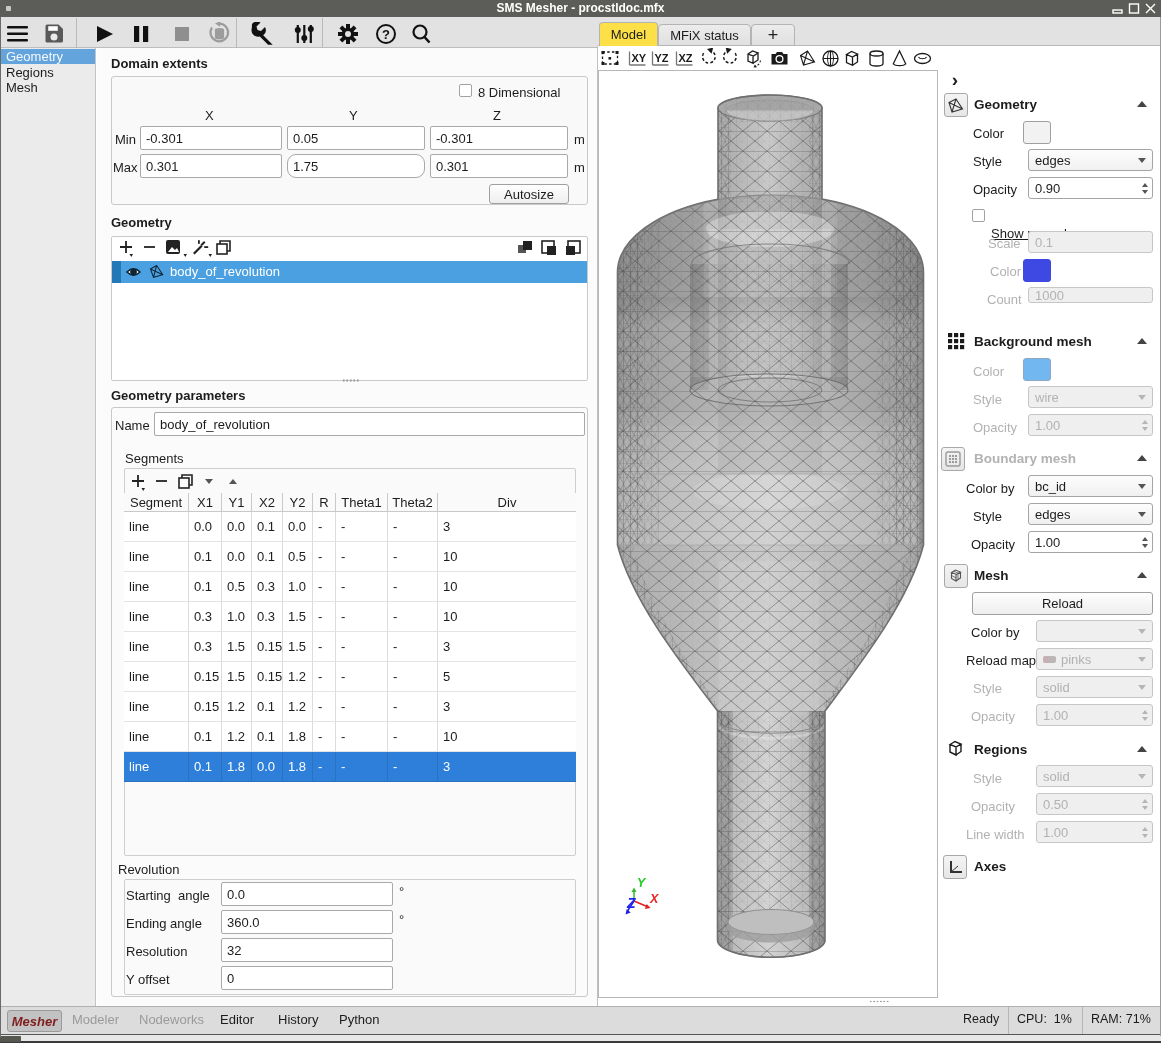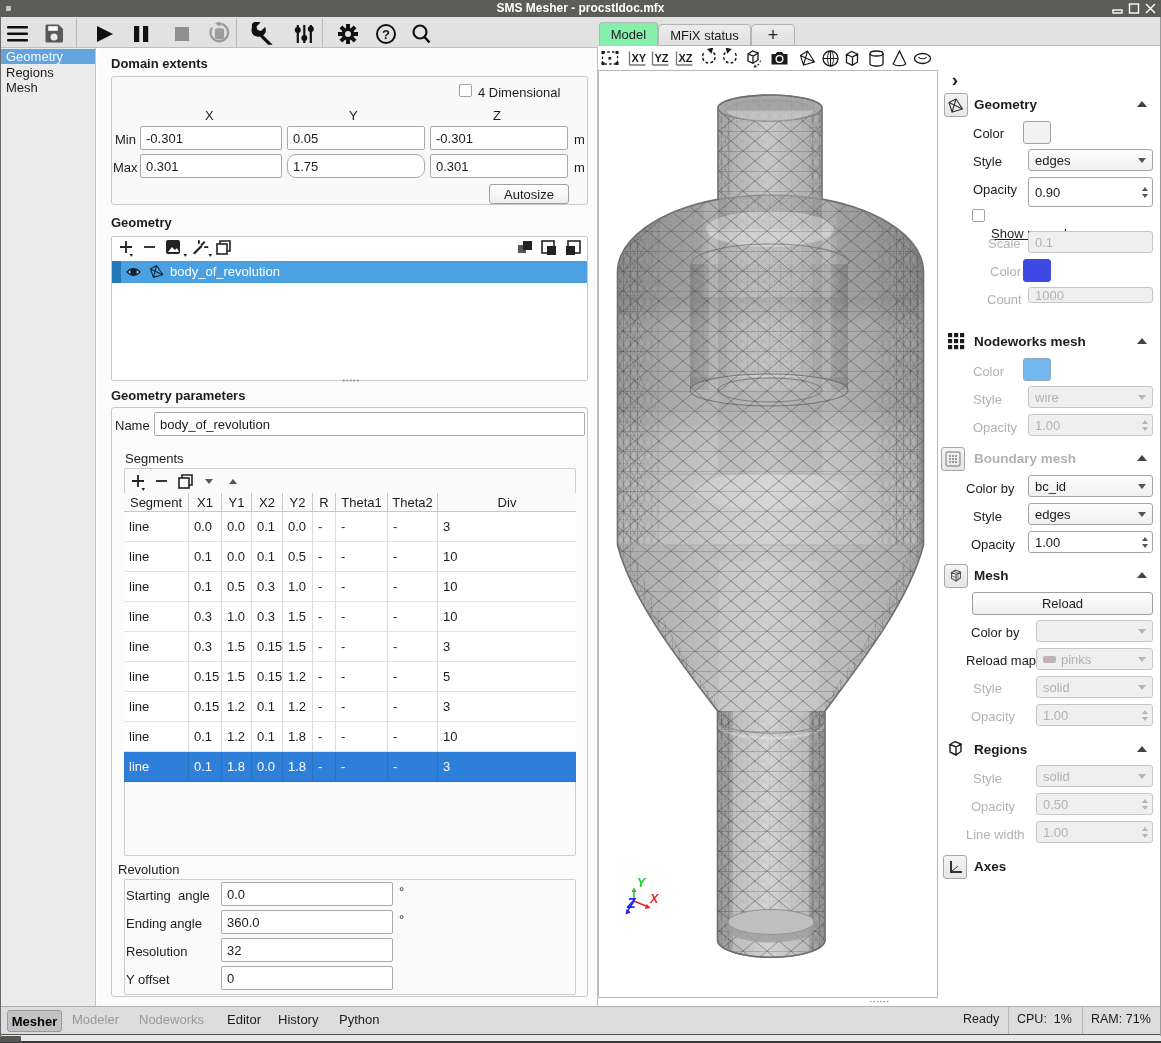--- a/index.html
+++ b/index.html
@@ -113,42 +113,42 @@
 
 <div class="abs" style="left:0;top:48px;width:96px;height:958px;background:#ebebeb;border-right:1px solid #c4c4c4;"></div>
 <div class="abs" style="left:1px;top:49px;width:94px;height:15px;background:#63a4dc;color:#f4f8fb;padding-left:5px;line-height:15px;">Geometry</div>
 <div class="abs" style="left:6px;top:65px;line-height:15px;">Regions</div>
 <div class="abs" style="left:6px;top:80px;line-height:15px;">Mesh</div>
 
 <div class="abs" style="left:97px;top:48px;width:500px;height:958px;background:#fbfbfb;"></div>
 <div class="abs" style="left:597px;top:46px;width:1px;height:960px;background:#c0c0c0;"></div>
 
 <div class="abs" style="left:0;top:1006px;width:1161px;height:29px;background:#dcdcdc;border-top:1px solid #b0b0b0;border-bottom:1px solid #555;"></div>
-<div class="abs" style="left:7px;top:1010px;width:55px;height:22px;background:#c2c2c2;border:1px solid #9a9a9a;border-radius:3px;color:#000000;font-weight:bold;display:flex;align-items:center;justify-content:center;">Mesher</div>
+<div class="abs" style="left:7px;top:1010px;width:55px;height:22px;background:#c2c2c2;border:1px solid #9a9a9a;border-radius:3px;color:#7f1d1d;font-weight:bold;display:flex;align-items:center;justify-content:center;font-style:italic;">Mesher</div>
 <div class="abs" style="left:72px;top:1012px;color:#9a9a9a;">Modeler</div>
 <div class="abs" style="left:139px;top:1012px;color:#9a9a9a;">Nodeworks</div>
-<div class="abs" style="left:227px;top:1012px;">Editor</div>
+<div class="abs" style="left:220px;top:1012px;">Editor</div>
 <div class="abs" style="left:278px;top:1012px;">History</div>
 <div class="abs" style="left:339px;top:1012px;">Python</div>
 <div class="abs" style="left:963px;top:1012px;font-size:12.5px;">Ready</div>
 <div class="abs" style="left:1008px;top:1007px;width:1px;height:27px;background:#b6b6b6;"></div>
 <div class="abs" style="left:1017px;top:1012px;font-size:12.5px;">CPU:&nbsp; 1%</div>
 <div class="abs" style="left:1082px;top:1007px;width:1px;height:27px;background:#b6b6b6;"></div>
 <div class="abs" style="left:1091px;top:1012px;font-size:12.5px;">RAM: 71%</div>
 
 <div class="abs" style="left:0;top:1035px;width:1161px;height:8px;background:#e8e8e8;border-bottom:2px solid #3a3a3a;"></div>
 <div class="abs" style="left:0;top:1036px;width:21px;height:6px;background:#575752;border-radius:1px;"></div>
 
 <div class="abs" style="left:0;top:17px;width:1px;height:1019px;background:#6a6a6a;"></div>
 <div class="abs" style="left:1160px;top:17px;width:1px;height:1019px;background:#9a9a9a;"></div>
 
 <div class="abs b" style="left:111px;top:56px;font-size:13px;">Domain extents</div>
 <div class="gbox" style="left:111px;top:76px;width:477px;height:129px;"></div>
 <div class="cb" style="left:459px;top:84px;"></div>
-<div class="lbl" style="left:478px;top:85px;">4 Dimensional</div>
+<div class="lbl" style="left:478px;top:85px;">8 Dimensional</div>
 <div class="lbl" style="left:205px;top:108px;">X</div>
 <div class="lbl" style="left:349px;top:108px;">Y</div>
 <div class="lbl" style="left:493px;top:108px;">Z</div>
 <div class="lbl" style="left:115px;top:132px;">Min</div>
 <div class="input" style="left:140px;top:126px;width:142px;">-0.301</div>
 <div class="input" style="left:287px;top:126px;width:138px;">0.05</div>
 <div class="input" style="left:430px;top:126px;width:138px;">-0.301</div>
 <div class="lbl" style="left:574px;top:132px;">m</div>
 <div class="lbl" style="left:113px;top:160px;">Max</div>
 <div class="input" style="left:140px;top:154px;width:142px;">0.301</div>
@@ -358,21 +358,21 @@
 <div class="lbl" style="left:126px;top:944px;">Resolution</div>
 <div class="input" style="left:221px;top:938px;width:172px;">32</div>
 <div class="lbl" style="left:126px;top:972px;">Y offset</div>
 <div class="input" style="left:221px;top:966px;width:172px;">0</div>
 
 <div class="abs" style="left:598px;top:46px;width:562px;height:960px;background:#fff;"></div>
 
 <div class="abs" style="left:598px;top:45px;width:562px;height:1px;background:#b9b9b9;"></div>
 <div class="abs" style="left:658px;top:24px;width:93px;height:22px;background:linear-gradient(#ececec,#e0e0e0);border:1px solid #b4b4b4;border-radius:4px 4px 0 0;display:flex;align-items:center;justify-content:center;">MFiX status</div>
 <div class="abs" style="left:751px;top:24px;width:44px;height:22px;background:linear-gradient(#ececec,#e0e0e0);border:1px solid #b4b4b4;border-radius:4px 4px 0 0;display:flex;align-items:center;justify-content:center;font-size:18px;color:#222;">+</div>
-<div class="abs" style="left:599px;top:22px;width:59px;height:24px;background:#86efac;border:1px solid #b4b4b4;border-bottom:none;border-radius:4px 4px 0 0;display:flex;align-items:center;justify-content:center;">Model</div>
+<div class="abs" style="left:599px;top:22px;width:59px;height:24px;background:#fde047;border:1px solid #b4b4b4;border-bottom:none;border-radius:4px 4px 0 0;display:flex;align-items:center;justify-content:center;">Model</div>
 
 <svg class="abs" style="left:600px;top:48px;" width="340" height="21" viewBox="0 0 340 21">
   <g stroke="#1a1a1a" fill="none" stroke-width="1.3">
 
     <g>
       <rect x="2.5" y="4" width="15" height="12" stroke-dasharray="2.5 2.2"></rect>
       <rect x="1.5" y="3" width="3" height="3" fill="#1a1a1a" stroke="none"></rect>
         <rect x="15.5" y="3" width="3" height="3" fill="#1a1a1a" stroke="none"></rect>
       <rect x="1.5" y="14" width="3" height="3" fill="#1a1a1a" stroke="none"></rect>
         <rect x="15.5" y="14" width="3" height="3" fill="#1a1a1a" stroke="none"></rect>
@@ -600,21 +600,21 @@
       <path d="M8 1 L14.5 11 L4 14 L1 4.5 Z M8 1 L4 14 M1 4.5 L14.5 11" stroke="#333" fill="none" stroke-width="1.1"></path>
     </svg>
 </div>
 <div class="abs b" style="left:974px;top:97px;font-size:13.5px;">Geometry</div>
 <div class="secArr" style="left:1137px;top:101px;"></div>
 <div class="lbl" style="left:973px;top:126px;">Color</div>
 <div class="btn" style="left:1023px;top:121px;width:28px;height:23px;background:#f2f2f2;"></div>
 <div class="lbl" style="left:973px;top:154px;">Style</div>
 <div class="dd" style="left:1028px;top:149px;width:125px;height:22px;">edges<span class="ddarrow"></span></div>
 <div class="lbl" style="left:973px;top:182px;">Opacity</div>
-<div class="spin" style="left:1028px;top:177px;width:125px;height:30px;">0.90<span class="spinarr">
+<div class="spin" style="left:1028px;top:177px;width:125px;height:22px;">0.90<span class="spinarr">
       <span class="u"></span>
       <span class="d"></span>
     </span></div>
 <div class="cb" style="left:972px;top:209px;"></div>
 <div class="lbl" style="left:991px;top:226px;text-decoration:underline;">Show normals</div>
 <div class="lbl dis-t" style="left:988px;top:236px;">Scale</div>
 <div class="spin dis" style="left:1028px;top:231px;width:125px;height:22px;">0.1</div>
 <div class="lbl dis-t" style="left:990px;top:264px;">Color</div>
 <div class="btn" style="left:1023px;top:259px;width:28px;height:23px;background:#3d49e2;border-color:#3d49e2;"></div>
 <div class="lbl dis-t" style="left:987px;top:292px;">Count</div>
@@ -626,21 +626,21 @@
       <rect x="6" y="0" width="4.2" height="4.2"></rect>
       <rect x="12" y="0" width="4.2" height="4.2"></rect>
       <rect x="0" y="6" width="4.2" height="4.2"></rect>
       <rect x="6" y="6" width="4.2" height="4.2"></rect>
       <rect x="12" y="6" width="4.2" height="4.2"></rect>
       <rect x="0" y="12" width="4.2" height="4.2"></rect>
       <rect x="6" y="12" width="4.2" height="4.2"></rect>
       <rect x="12" y="12" width="4.2" height="4.2"></rect>
     </g>
   </svg>
-<div class="abs b" style="left:974px;top:334px;font-size:13.5px;">Nodeworks mesh</div>
+<div class="abs b" style="left:974px;top:334px;font-size:13.5px;">Background mesh</div>
 <div class="secArr" style="left:1137px;top:338px;"></div>
 <div class="lbl dis-t" style="left:973px;top:364px;">Color</div>
 <div class="btn" style="left:1023px;top:358px;width:28px;height:23px;background:#72b7f0;border-color:#8fa8bd;"></div>
 <div class="lbl dis-t" style="left:973px;top:392px;">Style</div>
 <div class="dd dis" style="left:1028px;top:386px;width:125px;height:22px;">wire<span class="ddarrow"></span></div>
 <div class="lbl dis-t" style="left:973px;top:420px;">Opacity</div>
 <div class="spin dis" style="left:1028px;top:414px;width:125px;height:22px;">1.00<span class="spinarr">
       <span class="u"></span>
       <span class="d"></span>
     </span></div>

